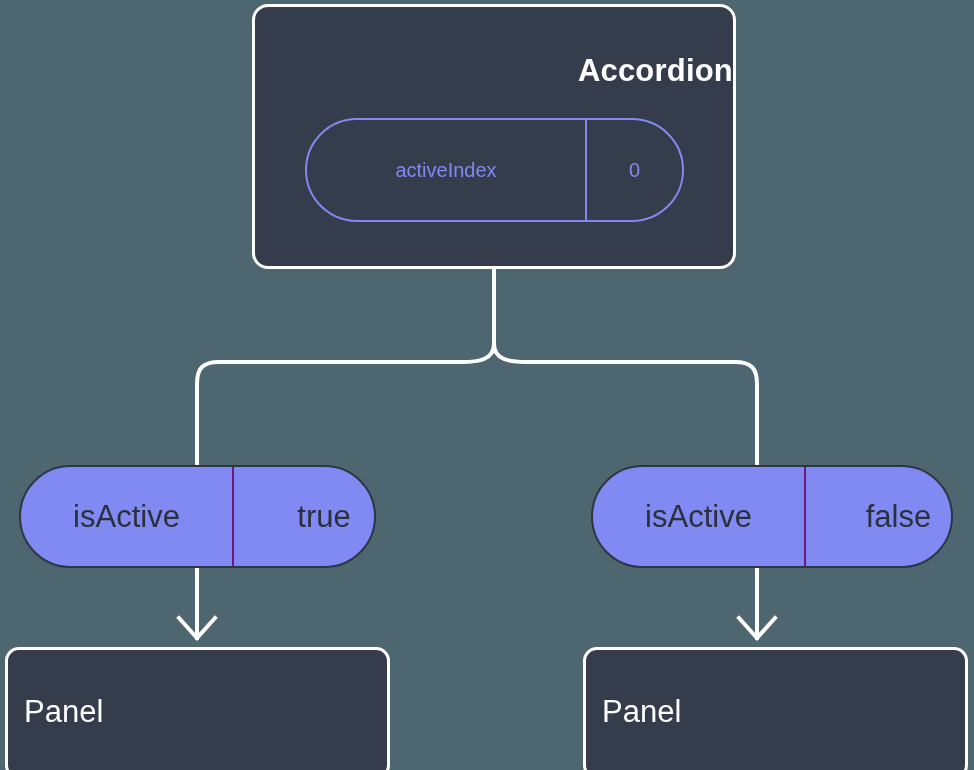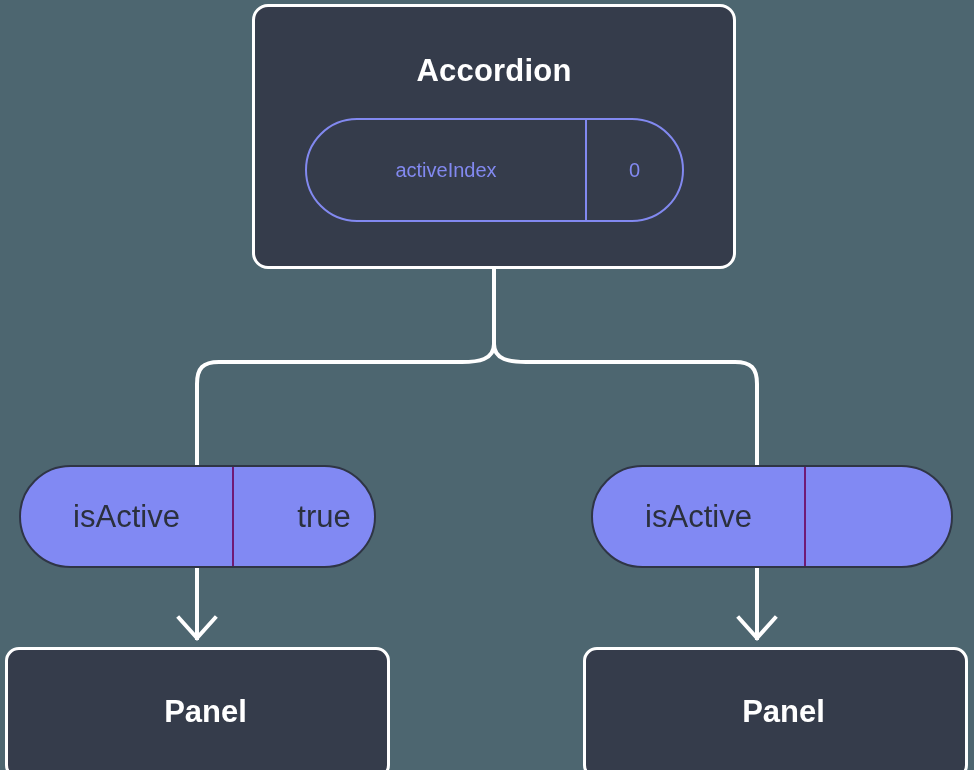--- a/index.html
+++ b/index.html
@@ -46,21 +46,21 @@
     left: 252px;
     top: 4px;
     width: 484px;
     height: 265px;
   }
   #accordion-title {
     position: absolute;
     left: 0;
     right: 0;
     top: 48px;
-    text-align: center;
+    text-align: right;
     color: #ffffff;
     font-size: 31px;
     font-weight: 600;
     letter-spacing: 0.2px;
     line-height: 1;
   }
 
   
   .pill {
     position: absolute;
@@ -147,24 +147,23 @@
     left: 583px;
     top: 647px;
     width: 385px;
     height: 132px;
   }
   .panel-label {
     position: absolute;
     left: 16px;
     right: 0;
     top: 46px;
-    text-align: center;
     color: #ffffff;
     font-size: 31px;
-    font-weight: 700;
+    font-weight: 400;
     line-height: 1;
   }
 </style>
 </head>
 <body>
 
 <div id="diagram-root">
 
   <svg id="connector-layer" viewBox="0 0 974 770" width="974" height="770" xmlns="http://www.w3.org/2000/svg">
     <g fill="none" stroke="#ffffff" stroke-width="4" stroke-linecap="butt">
@@ -192,20 +191,21 @@
     <span class="pill-val">0</span>
   </div>
 
   <div class="pill pill-filled" id="left-prop-pill">
     <span class="pill-key">isActive</span>
     <span class="pill-val">true</span>
   </div>
 
   <div class="pill pill-filled" id="right-prop-pill">
     <span class="pill-key">isActive</span>
+    <span class="pill-val">false</span>
   </div>
 
   <div class="panel-card" id="left-panel-card">
     <div class="panel-label">Panel</div>
   </div>
 
   <div class="panel-card" id="right-panel-card">
     <div class="panel-label">Panel</div>
   </div>
 

